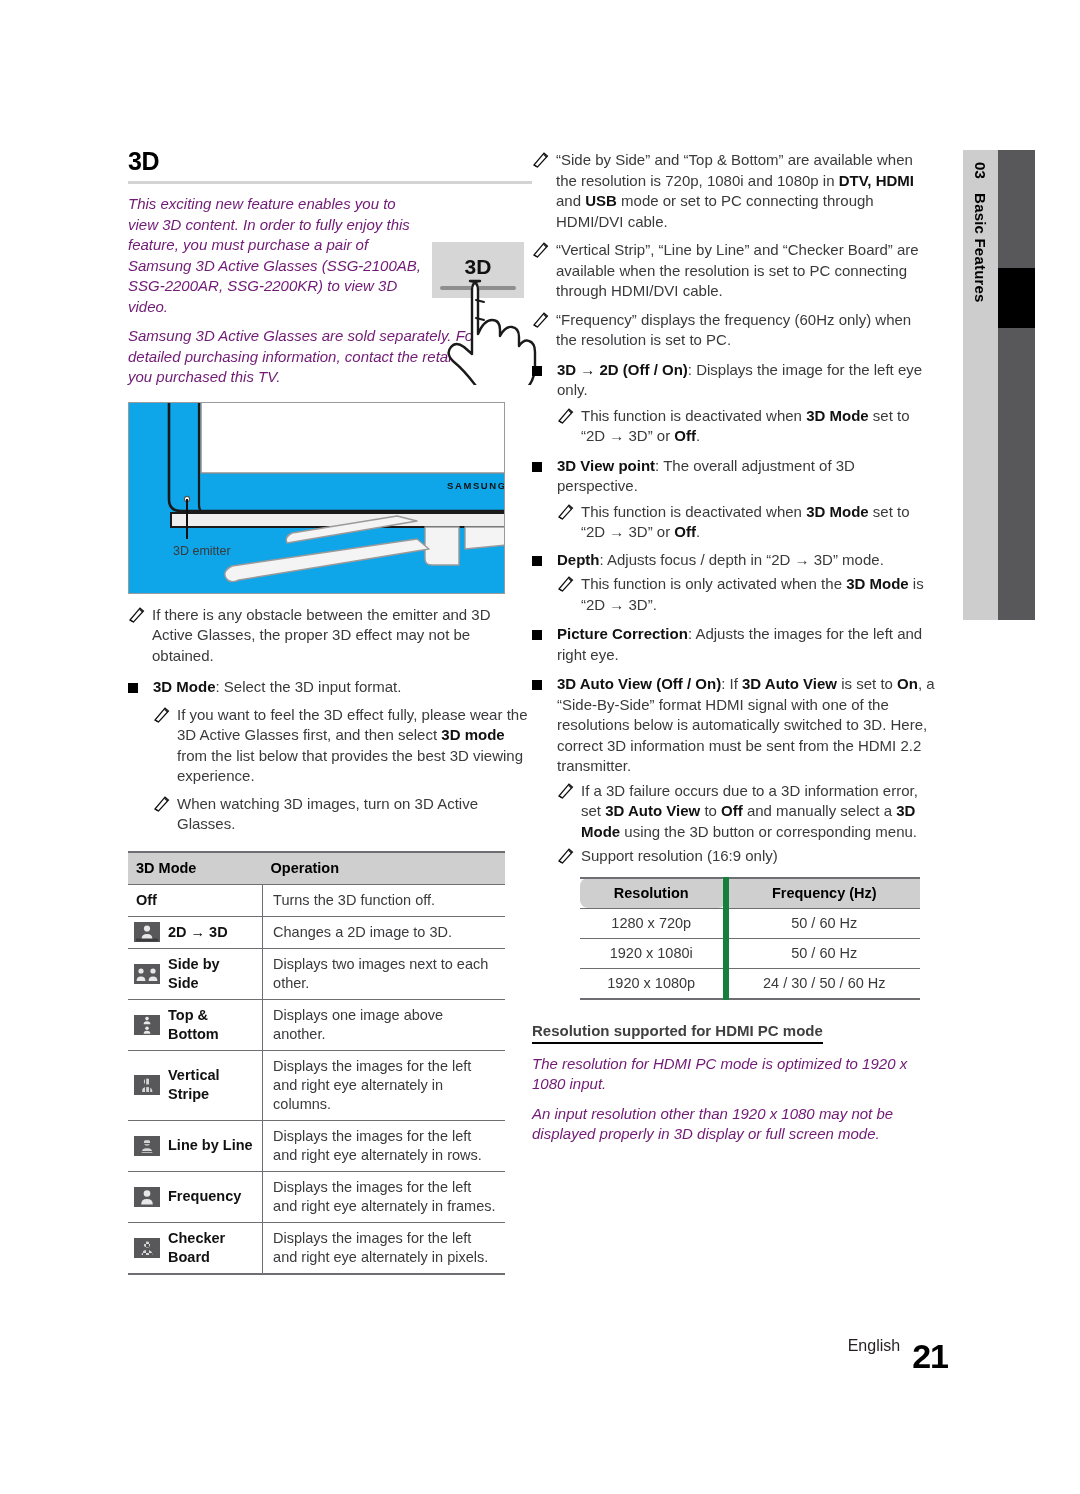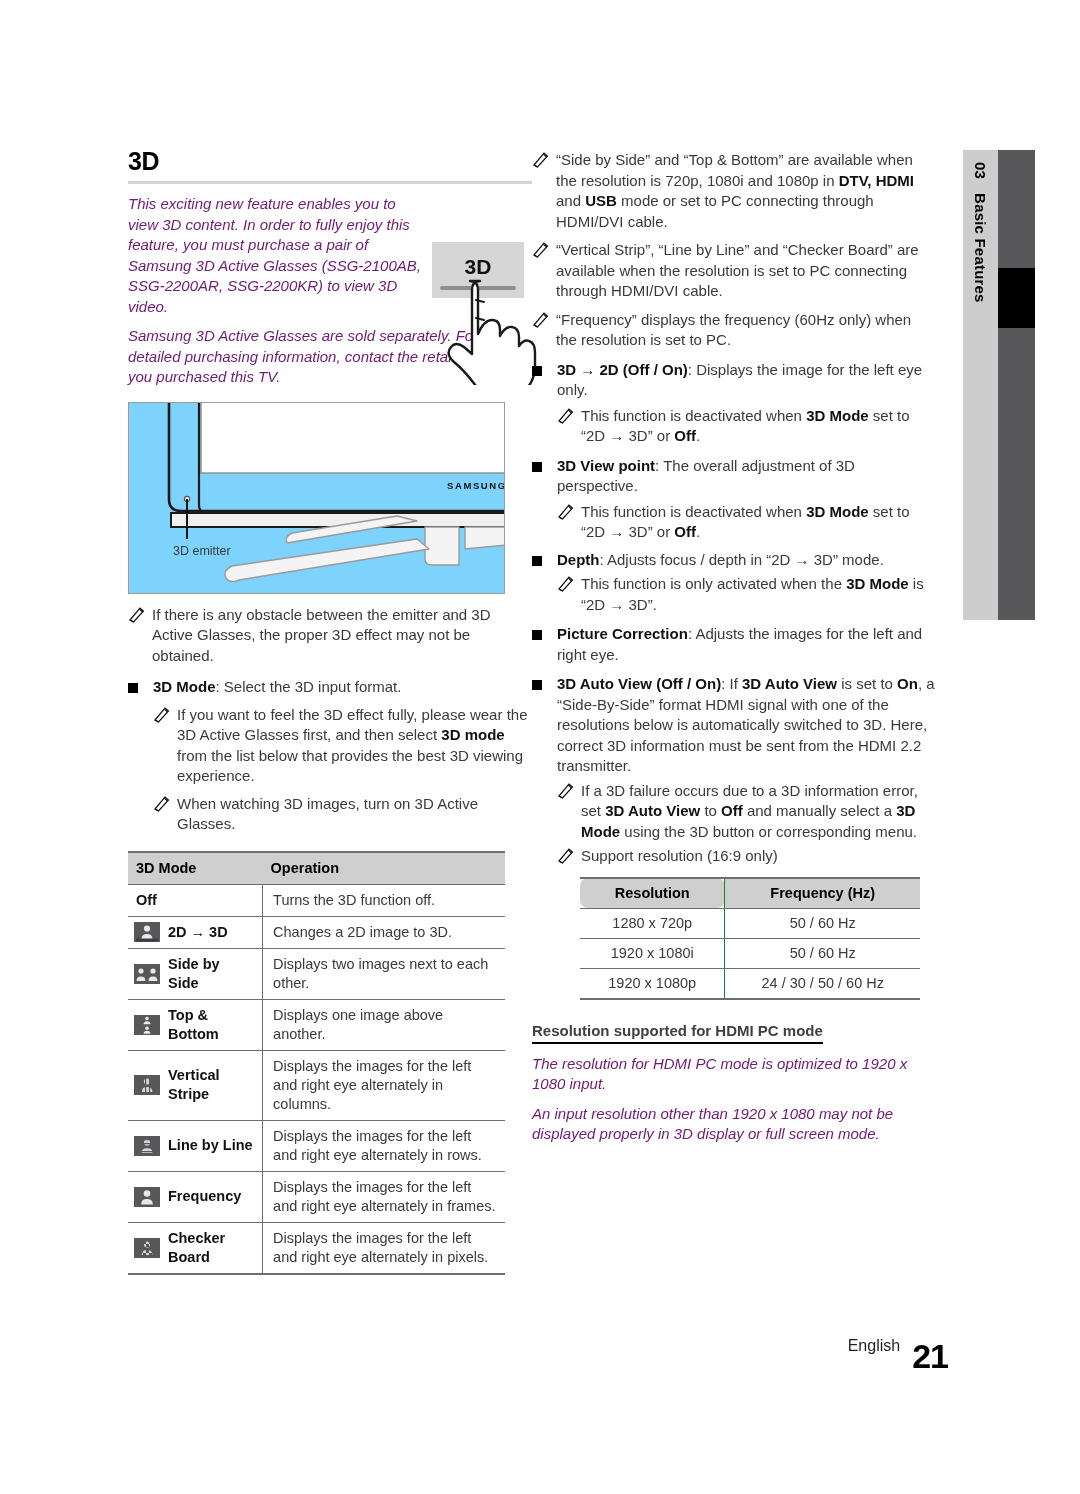--- a/index.html
+++ b/index.html
@@ -65,21 +65,21 @@
   .intro-full { width: 404px; }
 
   
   .btn3d-art { position: absolute; right: -6px; top: 46px; width: 112px; height: 145px; }
 
   
   .tv-figure {
     margin-top: 14px;
     width: 377px; height: 192px;
     border: 1px solid #9b9b9b;
-    position: relative; overflow: hidden; background: #7dd3fc;
+    position: relative; overflow: hidden; background: #0ea5e9;
   }
 
   
   .blk { margin-top: 11px; }
   .bullet { display: flex; font-size: 15px; line-height: 20.5px; color: #3a3a3c; }
   .bullet .mark { flex: 0 0 auto; }
   .bullet .txt  { flex: 1 1 auto; }
 
   
   .b-sq > .mark { width: 25px; padding-top: 6px; }
@@ -116,21 +116,21 @@
     text-align: center;
   }
   .tbl-res th, .tbl-res td {
     border-top: 1px solid #6d6e71; border-bottom: 1px solid #6d6e71;
     padding: 5px 6px; color: #3a3a3c; line-height: 19px;
   }
   .tbl-res thead th {
     background: #cfcfcf; color: #000; font-weight: bold;
     border-top: 2px solid #6d6e71;
   }
-  .tbl-res .c-l { border-right: 1px solid #15803d; border-radius: 8px; }
+  .tbl-res .c-l { border-right: 6px solid #15803d; border-radius: 8px; }
   .tbl-res tbody tr:last-child td { border-bottom: 2px solid #6d6e71; }
 
   
   .chip { width: 26px; height: 20px; display: inline-block; vertical-align: middle; }
 
   
   .footer {
     position: absolute; right: 132px; bottom: 118px;
     display: flex; align-items: flex-start; gap: 12px;
   }

